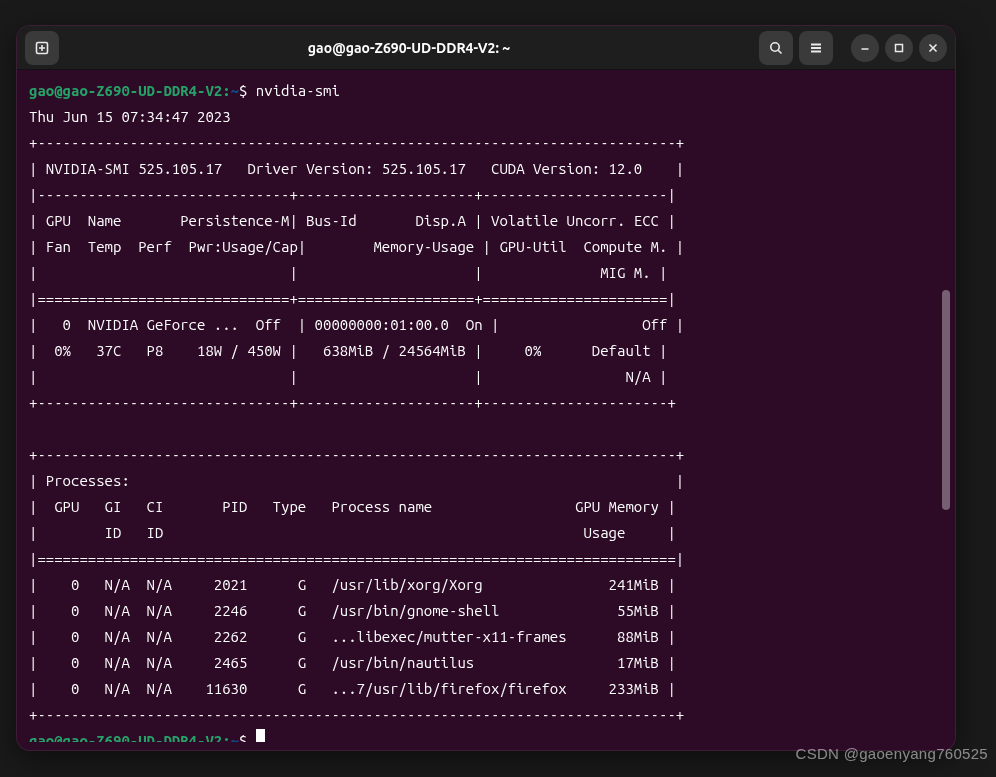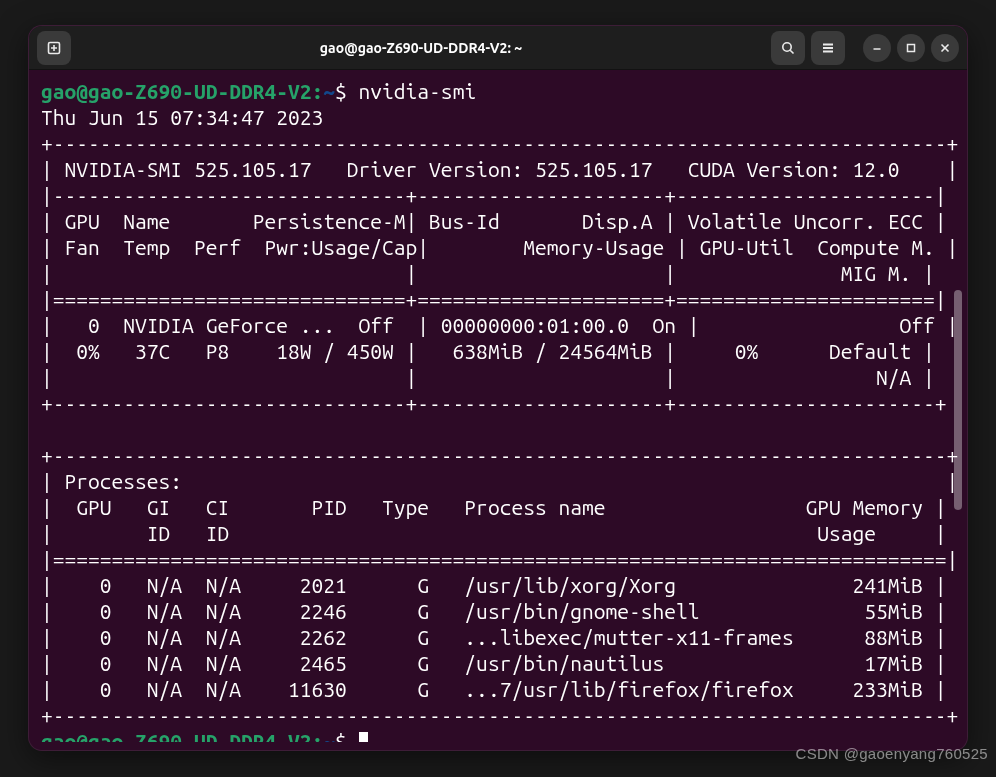--- a/index.html
+++ b/index.html
@@ -9,21 +9,21 @@
     background: #1a1a1a;
     width: 996px;
     height: 777px;
     overflow: hidden;
     font-family: "Ubuntu Mono", "DejaVu Sans Mono", Consolas, monospace;
     position: relative;
   }
   .window {
     position: absolute;
     top: 25px;
-    left: 28px;
+    left: 16px;
     width: 940px;
     height: 726px;
     background: #2d0a26;
     border-radius: 14px;
     overflow: hidden;
     box-shadow: 0 8px 30px rgba(0,0,0,0.5);
     border: 1px solid rgba(255,255,255,0.08);
   }
   .titlebar {
     height: 44px;
@@ -66,21 +66,21 @@
     height: calc(100% - 44px);
     padding: 8px 2px 8px 12px;
   }
   .term-scroll {
     height: 100%;
     overflow: hidden;
   }
   pre.terminal {
     margin: 0;
     color: #ffffff;
-    font-size: 21px;
+    font-size: 15px;
     line-height: 26px;
     white-space: pre;
     letter-spacing: 0;
     font-family: "Ubuntu Mono", "DejaVu Sans Mono", Consolas, monospace;
   }
   .prompt-user { color: #26a269; font-weight: bold; }
   .prompt-path { color: #12488b; font-weight: bold; }
   .cursor {
     display: inline-block;
     width: 9px;

